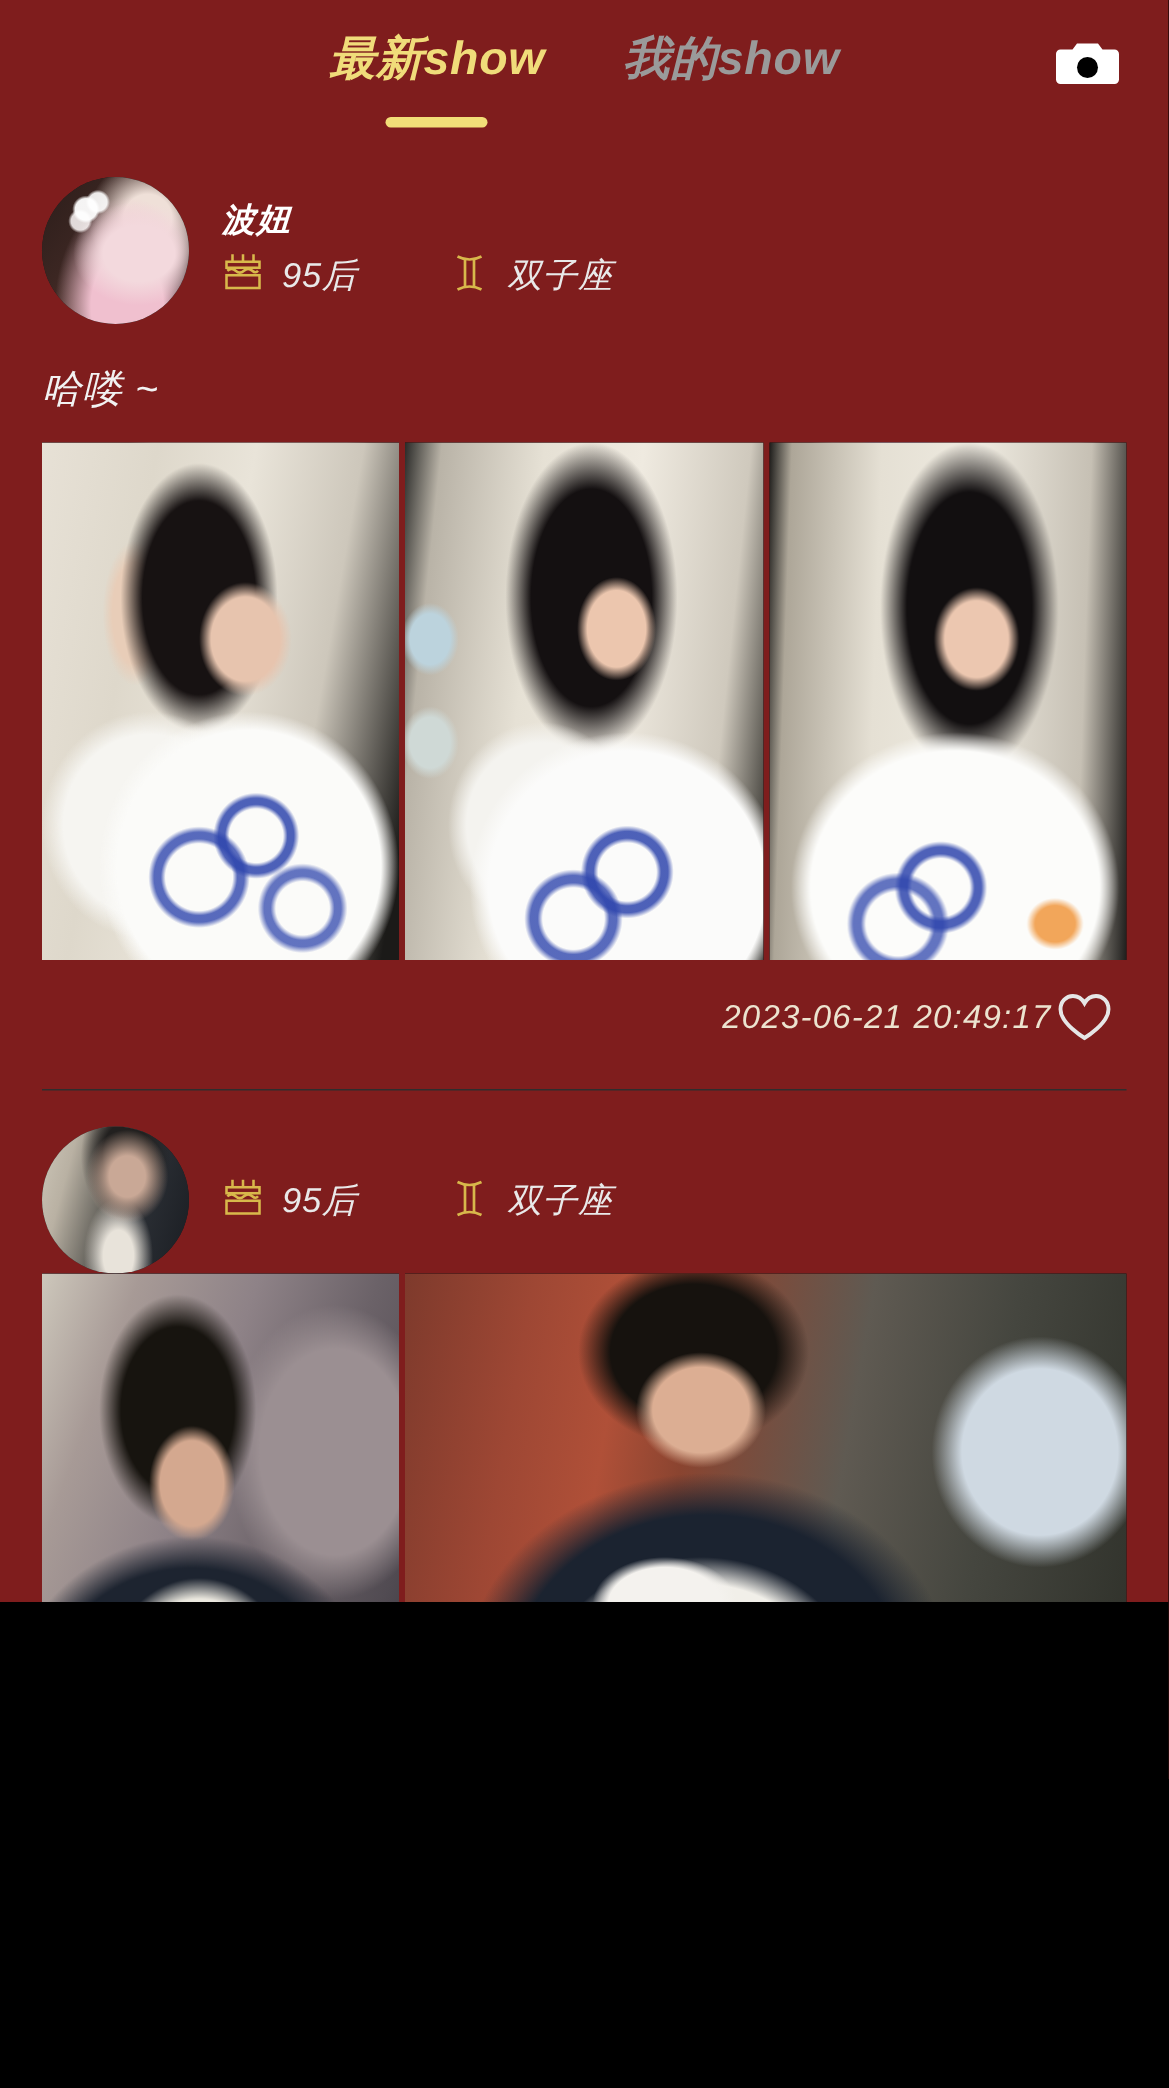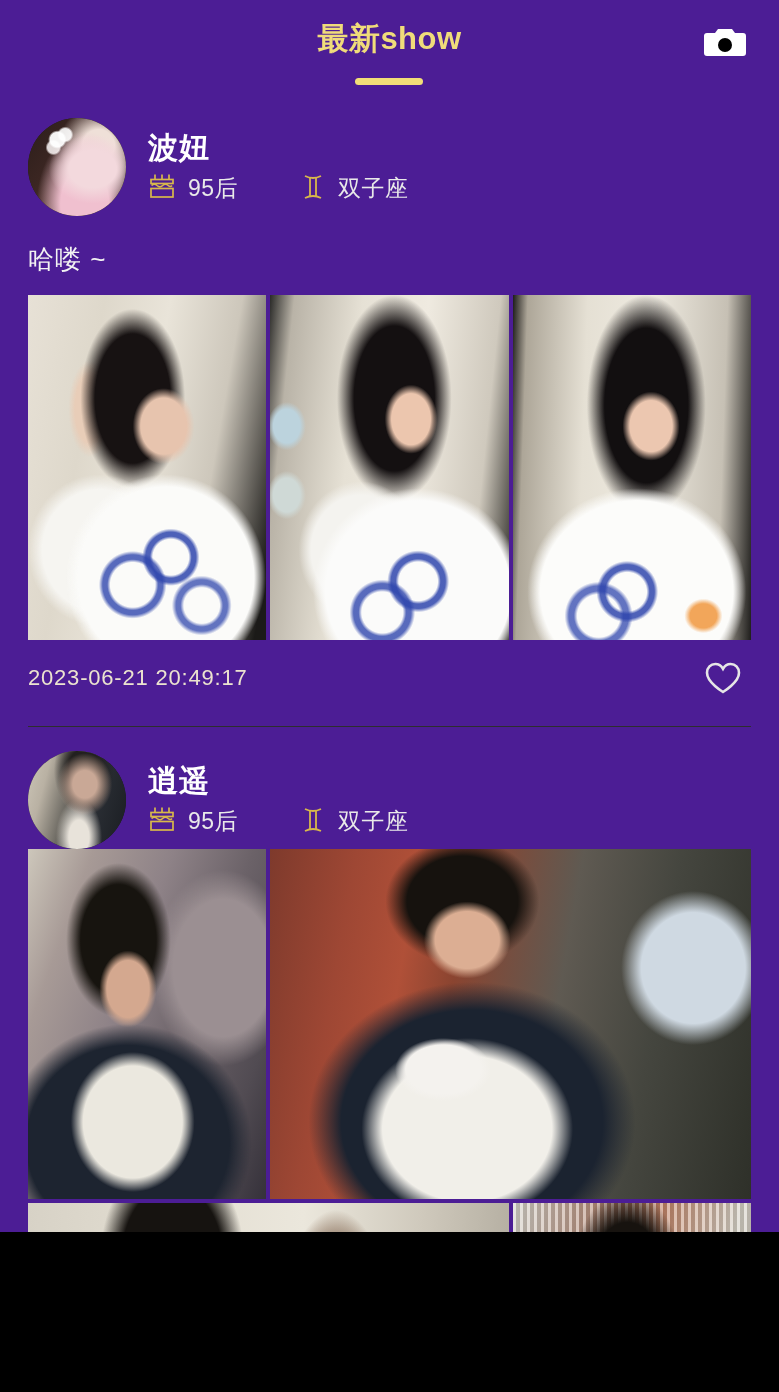--- a/index.html
+++ b/index.html
@@ -13,23 +13,24 @@
 
   body {
     font-family:"Liberation Sans","DejaVu Sans",sans-serif;
     color:#ffffff;
     -webkit-font-smoothing:antialiased;
   }
 
   .app {
     position:relative;
     width:779px;
-    height:1232px;
-    background:#4c1d95;
+    height:1068px;
+    background:#7f1d1d;
     overflow:hidden;
+    font-style:italic;
   }
 
   
   .topbar {
     position:relative;
     height:96px;
     display:flex;
     align-items:flex-start;
     justify-content:center;
     padding-top:20px;
@@ -117,21 +118,21 @@
     background:
       radial-gradient(ellipse at 58% 34%, #c9a896 0 15%, rgba(201,168,150,0) 34%),
       radial-gradient(ellipse at 57% 20%, #22201f 0 20%, rgba(34,32,31,0) 38%),
       radial-gradient(ellipse at 52% 88%, #e8e3da 0 14%, rgba(232,227,218,0) 32%),
       linear-gradient(105deg, #cdc6b8 0%, #b9b1a3 20%, #6d6a63 42%, #2c3036 62%, #1a1d22 100%);
   }
 
   .head-text { display:flex; flex-direction:column; gap:9px; }
 
   .username {
-    font-size:30px;
+    font-size:22px;
     font-weight:bold;
     color:#ffffff;
     letter-spacing:1px;
     line-height:1.1;
   }
 
   .meta-row {
     display:flex;
     align-items:center;
     gap:62px;
@@ -248,21 +249,21 @@
       radial-gradient(ellipse 18% 30% at 50% 54%, #e7c6aa 0 68%, rgba(231,198,170,0) 100%),
       radial-gradient(ellipse 26% 34% at 48% 30%, #17130f 0 72%, rgba(23,19,15,0) 100%),
       repeating-linear-gradient(90deg, rgba(255,255,255,0.5) 0 3px, rgba(120,120,120,0.25) 3px 7px),
       linear-gradient(100deg, #cfcdc4 0%, #a0644a 36%, #b8704f 50%, #cfc9bc 76%, #bdb7aa 100%);
   }
 
   
   .post-foot {
     display:flex;
     align-items:center;
-    justify-content:space-between;
+    justify-content:flex-end;
     padding:16px 34px 14px 28px;
   }
   .timestamp {
     font-size:22px;
     color:#ece3cf;
     letter-spacing:0.8px;
   }
   .like-btn {
     width:44px;
     height:44px;
@@ -285,20 +286,23 @@
 
   <div class="topbar">
     <div class="tabs">
 
       <div class="tab active">
         
         <span>最新show</span>
         <span class="tab-underline"></span>
       </div>
 
+      <div class="tab inactive">
+        <span>我的show</span>
+      </div>
 
     </div>
 
     <div class="camera-btn">
       <svg width="44" height="36" viewBox="0 0 44 36">
         <path d="M4 9 h8 l3 -4 h14 l3 4 h8 a3 3 0 0 1 3 3 v17 a3 3 0 0 1 -3 3 h-36 a3 3 0 0 1 -3 -3 v-17 a3 3 0 0 1 3 -3 z" fill="#ffffff"></path>
         <circle cx="22" cy="21" r="7" fill="#000000"></circle>
       </svg>
     </div>
   </div>
@@ -371,21 +375,20 @@
       <div class="divider"></div>
     </div>
 
     <div class="post">
 
       <div class="post-head">
         <div class="avatar">
           <div class="ph av-guy"></div>
         </div>
         <div class="head-text">
-          <div class="username">逍遥</div>
           <div class="meta-row">
 
             <div class="meta-item">
               <svg width="28" height="26" viewBox="0 0 28 26">
                 <g fill="none" stroke="#D8B84B" stroke-width="1.7">
                   <line x1="7" y1="1.5" x2="7" y2="6"></line>
                   <line x1="14" y1="1.5" x2="14" y2="6"></line>
                   <line x1="21" y1="1.5" x2="21" y2="6"></line>
                   <rect x="3" y="6.5" width="22" height="4"></rect>
                   <path d="M3.5 12.5 q3 -2.6 5.6 0 q2.8 2.6 5.5 0 q2.8 -2.6 5.6 0 q2.2 2 3.8 0"></path>

